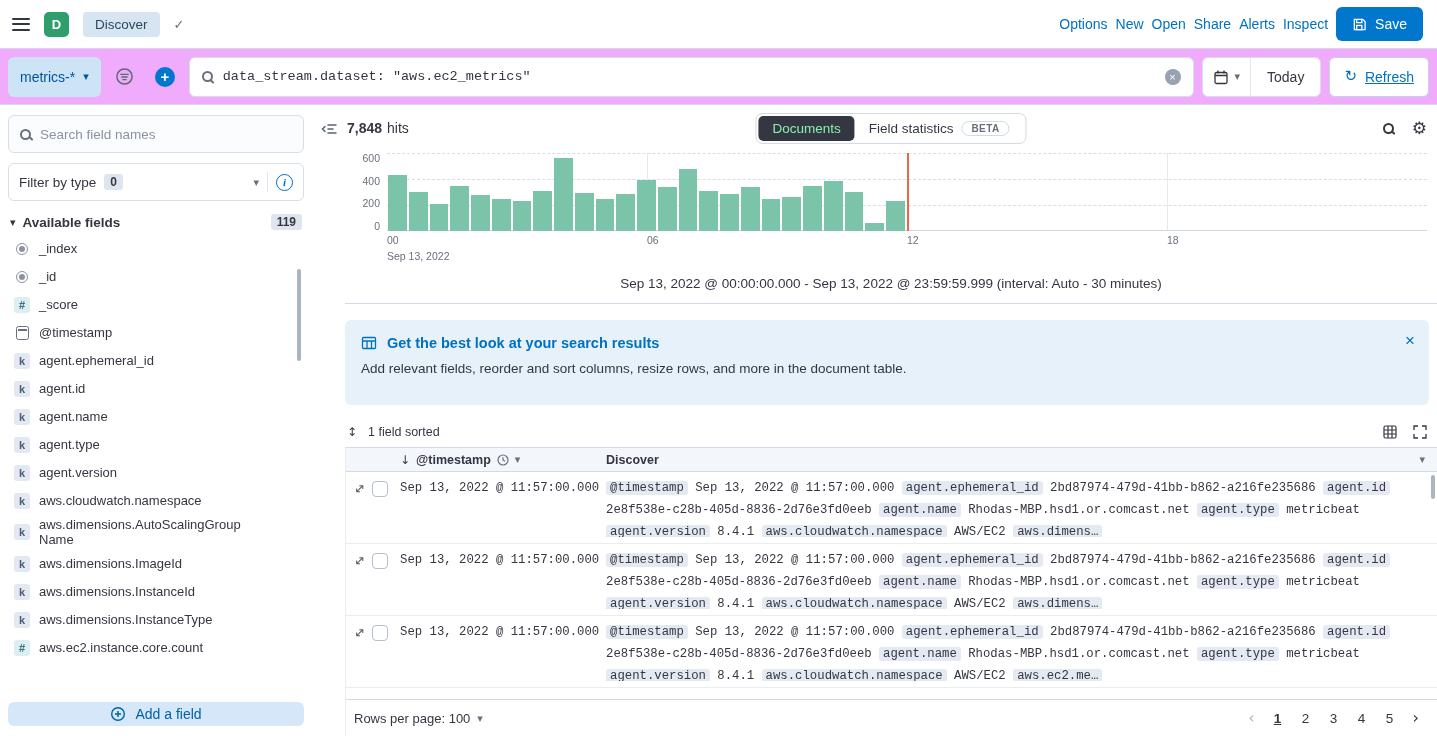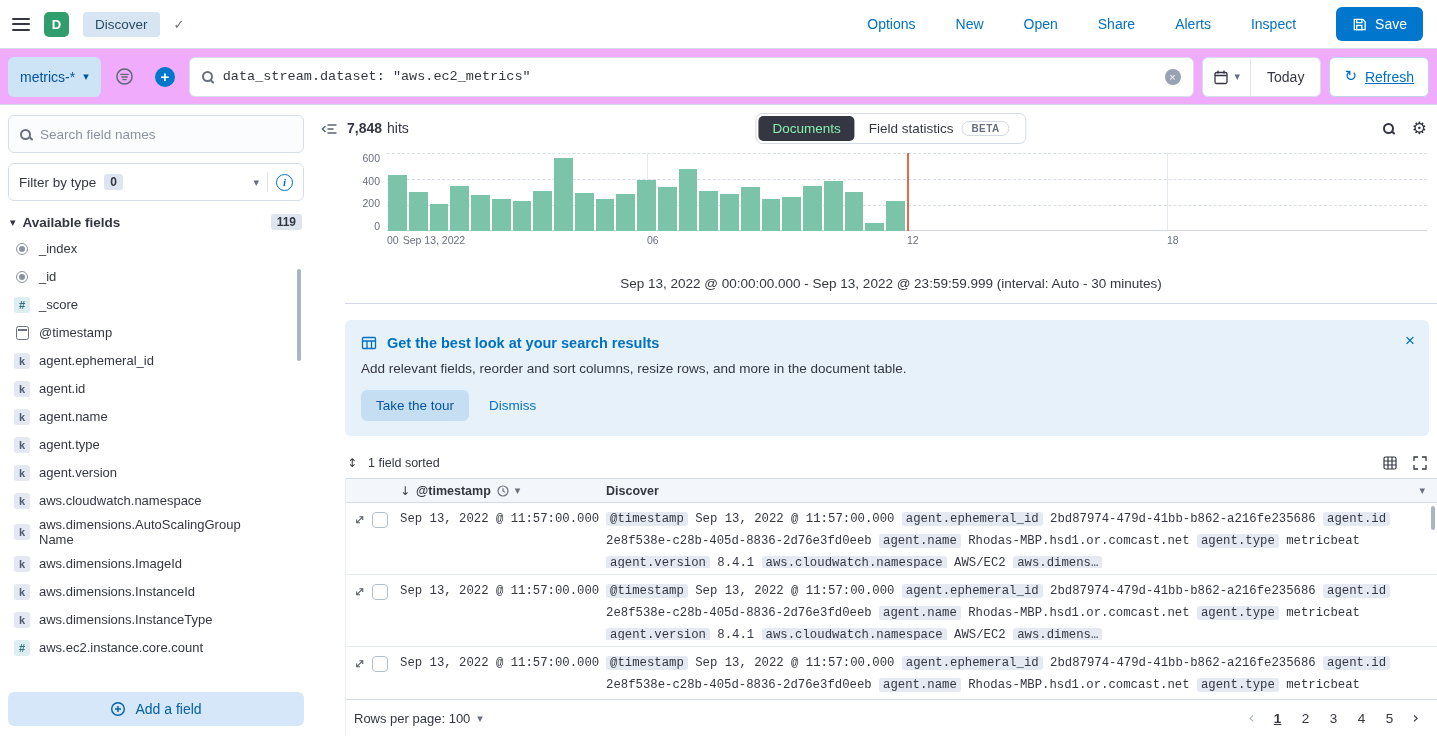--- a/index.html
+++ b/index.html
@@ -12,21 +12,21 @@
 .chev{font-family:"DejaVu Sans",sans-serif;font-size:11px;color:#69707d;line-height:1;}
 
 
 .top-bar{height:49px;display:flex;align-items:center;justify-content:space-between;padding:0 14px 0 12px;border-bottom:1px solid #d3dae6;background:#fff;}
 .tb-left{display:flex;align-items:center;gap:14px;}
 .hamburger{display:inline-flex;flex-direction:column;gap:3.5px;width:18px;cursor:pointer;}
 .hamburger i{height:2px;background:#343741;border-radius:1px;display:block;}
 .app-badge{width:25px;height:25px;border-radius:5px;background:#2f9e6c;color:#fff;font-weight:700;font-size:13px;display:flex;align-items:center;justify-content:center;cursor:pointer;}
 .crumb-pill{background:#d7e4f1;color:#274b64;padding:5px 12px;border-radius:4px;font-size:13.5px;cursor:pointer;}
 .check-ic{color:#69707d;font-size:13px;}
-.tb-right{display:flex;align-items:center;gap:40px;}
+.tb-right{display:flex;align-items:center;gap:8px;}
 .nav-link{color:#0071c2;font-size:14px;}
 .save-btn{background:#0077cc;color:#fff;height:34px;padding:0 16px;border-radius:6px;display:flex;align-items:center;gap:8px;font-size:14px;font-weight:500;}
 
 
 .query-bar{height:56px;background:#f0abfc;border-bottom:1px solid #d3dae6;display:flex;align-items:center;padding:0 8px;gap:8px;}
 .dataview-pill{height:40px;background:#cce4f5;color:#00539d;border-radius:6px;padding:0 12px;display:flex;align-items:center;gap:8px;font-weight:500;}
 .dataview-pill .chev{color:#00539d;}
 .icon-btn{width:32px;height:40px;display:flex;align-items:center;justify-content:center;}
 .plus-circle{width:20px;height:20px;border-radius:50%;background:#0077cc;color:#fff;display:flex;align-items:center;justify-content:center;font-size:15px;font-weight:600;line-height:1;}
 .search-box{flex:1;height:40px;background:#fff;border:1px solid #d6dee9;border-radius:6px;display:flex;align-items:center;padding:0 12px;gap:10px;cursor:text;}
@@ -61,21 +61,21 @@
 .scroll-thumb{position:absolute;right:3px;top:34px;width:4px;height:92px;background:#aab4c2;border-radius:2px;cursor:grab;}
 .field-item{min-height:28px;display:flex;align-items:center;gap:9px;padding:2px 6px;border-radius:4px;cursor:pointer;}
 .field-label{font-size:13px;word-break:break-word;max-width:205px;line-height:1.18;}
 .ficon{width:16px;height:16px;flex:0 0 16px;border-radius:3px;display:flex;align-items:center;justify-content:center;font-size:11px;font-weight:600;color:#4d5d74;}
 .ficon-keyword{background:#e3e8f2;}
 .ficon-number{background:#dceef2;color:#387180;}
 .ficon-id{width:12px;height:12px;flex:0 0 12px;border:1.5px solid #8b93a2;border-radius:50%;margin:0 2px;position:relative;background:#fff;}
 .ficon-id::after{content:'';position:absolute;inset:2px;background:#8b93a2;border-radius:50%;}
 .ficon-date{width:13px;height:14px;flex:0 0 13px;border:1.5px solid #69707d;border-radius:2.5px;margin:0 1.5px;position:relative;background:#fff;}
 .ficon-date::after{content:'';position:absolute;left:1px;right:1px;top:2px;height:2px;background:#69707d;}
-.add-field-btn{height:34px;margin-top:8px;background:#d5e7f8;border-radius:6px;color:#0061a6;font-weight:500;font-size:14px;display:flex;align-items:center;justify-content:center;gap:9px;flex:0 0 auto;}
+.add-field-btn{height:24px;margin-top:8px;background:#d5e7f8;border-radius:6px;color:#0061a6;font-weight:500;font-size:14px;display:flex;align-items:center;justify-content:center;gap:9px;flex:0 0 auto;}
 
 
 .main{flex:1;min-width:0;display:flex;flex-direction:column;position:relative;padding-left:32px;background:#fff;}
 .collapse-ic{position:absolute;left:8px;top:16px;cursor:pointer;}
 .results-header{display:flex;align-items:center;padding:0 10px 0 2px;position:relative;height:46px;flex:0 0 auto;}
 .hits{display:flex;gap:5px;align-items:baseline;}
 .hits strong{font-weight:700;}
 .tabs{position:absolute;left:50%;transform:translateX(-50%);display:flex;align-items:center;border:1px solid #d3dae6;border-radius:7px;padding:2px;background:#fff;}
 .tab{padding:5px 14px;font-size:13.5px;display:flex;align-items:center;gap:8px;border-radius:5px;color:#343741;}
 .tab.active{background:#343741;color:#86efac;font-weight:500;}
@@ -90,21 +90,21 @@
 .y-axis{width:40px;height:78px;display:flex;flex-direction:column;justify-content:space-between;align-items:flex-end;padding-right:7px;font-size:10.5px;color:#69707d;line-height:1;}
 .plot-wrap{flex:1;}
 .plot{height:78px;position:relative;}
 .hgrid{position:absolute;left:0;right:0;border-top:1px dashed #d8dee8;}
 .vgrid{position:absolute;top:0;bottom:0;border-left:1px solid #e4e9f0;}
 .baseline{position:absolute;left:0;right:0;bottom:0;border-top:1px solid #cfd7e2;}
 .bars{position:absolute;left:1px;bottom:0;width:49.7%;height:100%;display:flex;align-items:flex-end;gap:2px;}
 .bar{flex:1;background:#7cc4a9;min-height:1px;}
 .annotation-line{position:absolute;left:50%;top:0;bottom:0;border-left:2px solid #e7664c;}
 .x-axis{position:relative;height:34px;font-size:10.5px;color:#69707d;margin-top:3px;}
-.x-tick{position:absolute;top:0;display:flex;flex-direction:row;gap:4px;}
+.x-tick{position:absolute;top:0;display:flex;flex-direction:column;gap:4px;}
 
 .caption{font-size:13.5px;text-align:center;padding:8px 0 12px;border-bottom:1px solid #d3dae6;flex:0 0 auto;}
 
 
 .callout{margin:16px 8px 12px 0;background:#e6f1fa;border-radius:6px;padding:15px 16px;position:relative;flex:0 0 auto;}
 .callout-title-row{display:flex;align-items:center;gap:10px;}
 .callout-title{color:#0071c2;font-weight:600;font-size:14.5px;}
 .callout-close{position:absolute;right:14px;top:11px;color:#0071c2;font-size:17px;cursor:pointer;}
 .callout-body{font-size:13.5px;margin:10px 0 14px;}
 .callout-actions{display:flex;align-items:center;gap:20px;}
@@ -391,24 +391,20 @@
     <div class="callout">
       <div class="callout-title-row">
         <svg width="16" height="16" viewBox="0 0 16 16" fill="none" stroke="#0071c2" stroke-width="1.3">
             <rect x="1.5" y="2.5" width="13" height="11" rx="1"></rect>
             <path d="M1.5 6h13M6 6v7.5M10.5 6v7.5"></path>
           </svg>
         <span class="callout-title">Get the best look at your search results</span>
         <span class="callout-close">×</span>
       </div>
       <p class="callout-body">Add relevant fields, reorder and sort columns, resize rows, and more in the document table.</p>
-      <div class="callout-actions">
-        <button class="tour-btn">Take the tour</button>
-        <a class="dismiss-link">Dismiss</a>
-      </div>
     </div>
 
     <div class="sort-bar">
       <span class="sort-ic glyph">↕</span>
       <button class="sorted-label">1 field sorted</button>
       <div class="sb-icons">
         <svg width="14" height="14" viewBox="0 0 14 14" fill="none" stroke="#343741" stroke-width="1.2" style="cursor:pointer">
             <rect x="1" y="1" width="12" height="12" rx="1.5"></rect>
             <path d="M1 5h12M1 9h12M5 1v12M9 1v12"></path>
           </svg>

